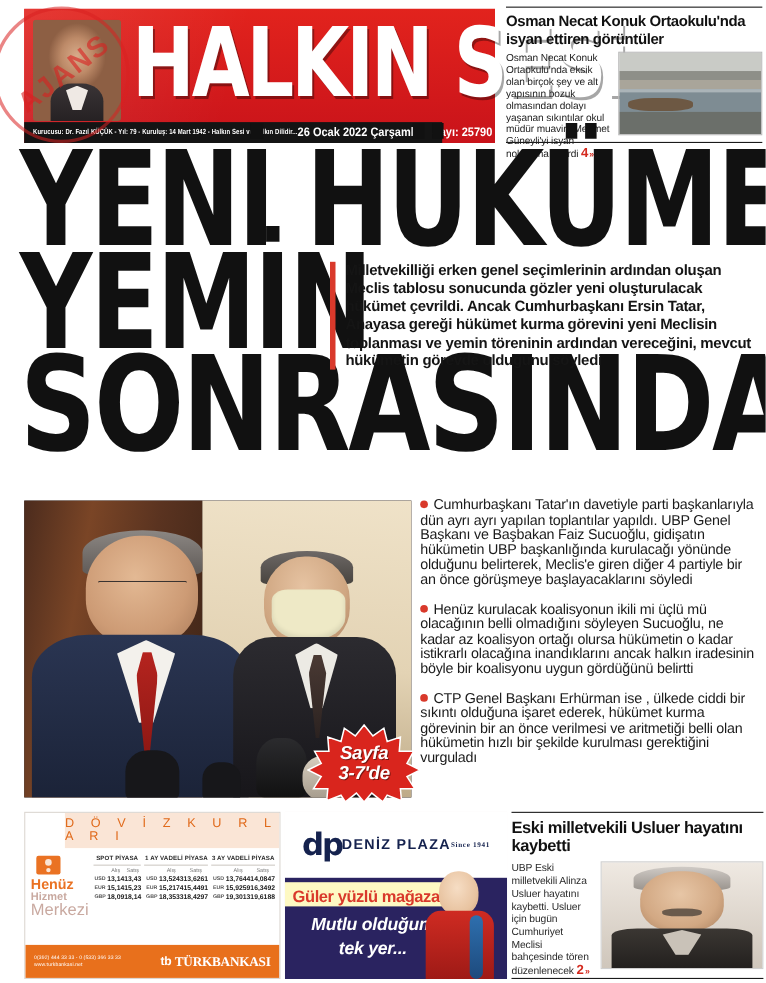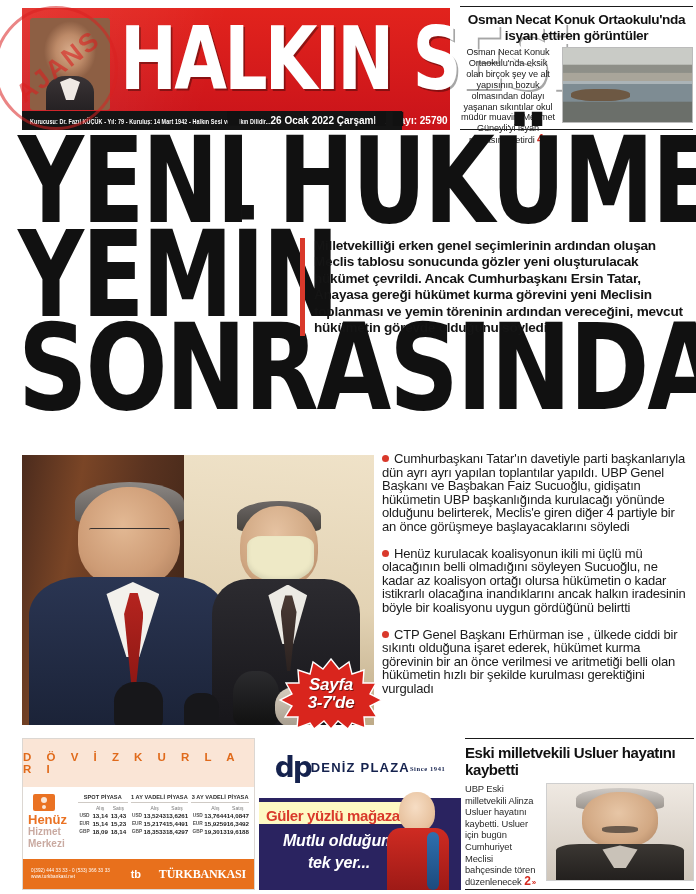--- a/index.html
+++ b/index.html
@@ -137,21 +137,20 @@
   }
 
   
   .topnews {
     position: absolute;
     left: 460px; top: 6px;
     width: 233px; height: 124px;
     border-top: 1.5px solid #1a1a1a;
     border-bottom: 1.5px solid #1a1a1a;
     padding-top: 5px;
-    text-align: center;
   }
   .topnews-head {
     font-size: 13.6px;
     font-weight: 700;
     line-height: 15.5px;
     color: #111;
     letter-spacing: -0.35px;
   }
   .topnews-body {
     margin-top: 4px;
@@ -401,29 +400,30 @@
   
   .fx {
     position: absolute;
     left: 22px; top: 0;
     width: 233px; height: 152px;
     border: 1px solid #dcd7d2;
     background: #ffffff;
     overflow: hidden;
   }
   .fx-head {
-    height: 48px;
+    height: 32px;
     background: #fae5d6;
     display: flex;
     align-items: center;
     justify-content: center;
     color: #e06a1b;
     font-size: 11.5px;
-    font-weight: 700;
+    font-weight: 400;
     letter-spacing: 6px;
+    margin-left: 36px;
   }
   .fx-body { display: flex; padding: 7px 5px 4px 5px; gap: 4px; }
   .fx-brand {
     flex: 0 0 46px;
     display: flex;
     flex-direction: column;
     align-items: flex-start;
   }
   .fx-brand-badge {
     width: 22px; height: 17px;
@@ -437,21 +437,21 @@
     content: "";
     position: absolute;
     left: 8px; top: 3px;
     width: 6px; height: 6px;
     border-radius: 50%;
     background: #fae5d6;
     box-shadow: 0 7px 0 -1px #fae5d6;
   }
   .fx-brand-l1 { color: #ea7223; font-size: 13px; font-weight: 700; line-height: 13px; }
   .fx-brand-l2 { color: #c9a9a0; font-size: 10px; font-weight: 700; line-height: 12px; }
-  .fx-brand-l3 { color: #c9a9a0; font-size: 10px; font-weight: 700; line-height: 12px; }
+  .fx-brand-l3 { color: #c9a9a0; font-size: 15px; font-weight: 400; line-height: 12px; }
 
   .fx-tables { flex: 1 1 auto; display: flex; gap: 3px; }
   .fx-table { flex: 1 1 0; }
   .fx-mkt {
     font-size: 5.6px;
     font-weight: 700;
     color: #2a2a2a;
     text-align: center;
     letter-spacing: 0.1px;
     border-bottom: 0.5px solid #cfcac5;
@@ -476,21 +476,21 @@
   .fx-contact { color: #ffffff; font-size: 4.6px; line-height: 6px; letter-spacing: 0.1px; }
   .fx-bank {
     margin-left: auto;
     color: #ffffff;
     font-family: "Liberation Serif", serif;
     font-size: 12px;
     font-weight: 700;
     letter-spacing: -0.2px;
     display: flex;
     align-items: center;
-    gap: 18px;
+    gap: 3px;
   }
   .fx-bank .bm {
     font-family: "Liberation Sans", sans-serif;
     font-size: 11px;
   }
 
   
   .ad {
     position: absolute;
     left: 259px; top: 0;

